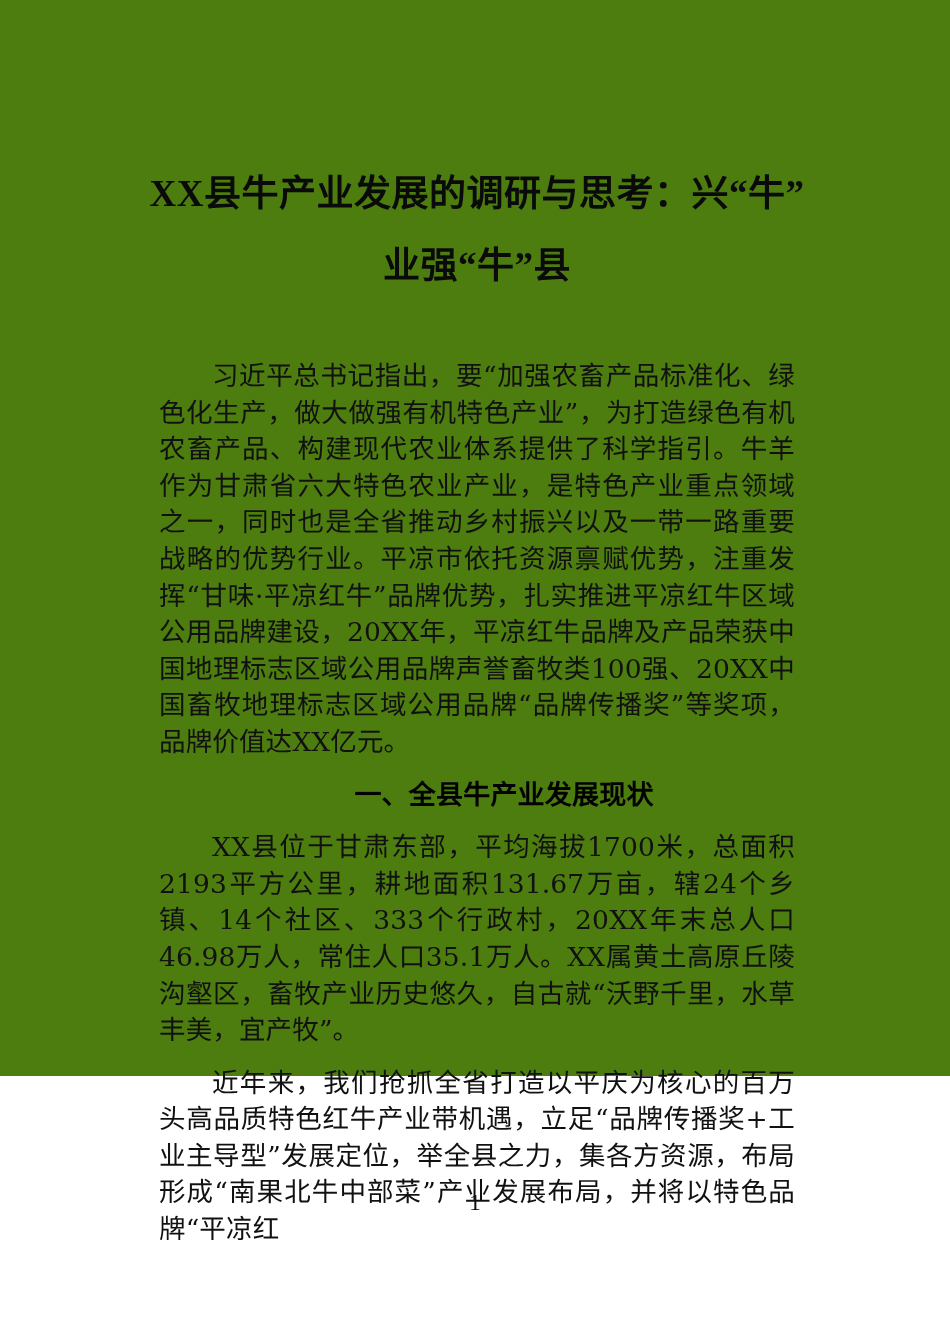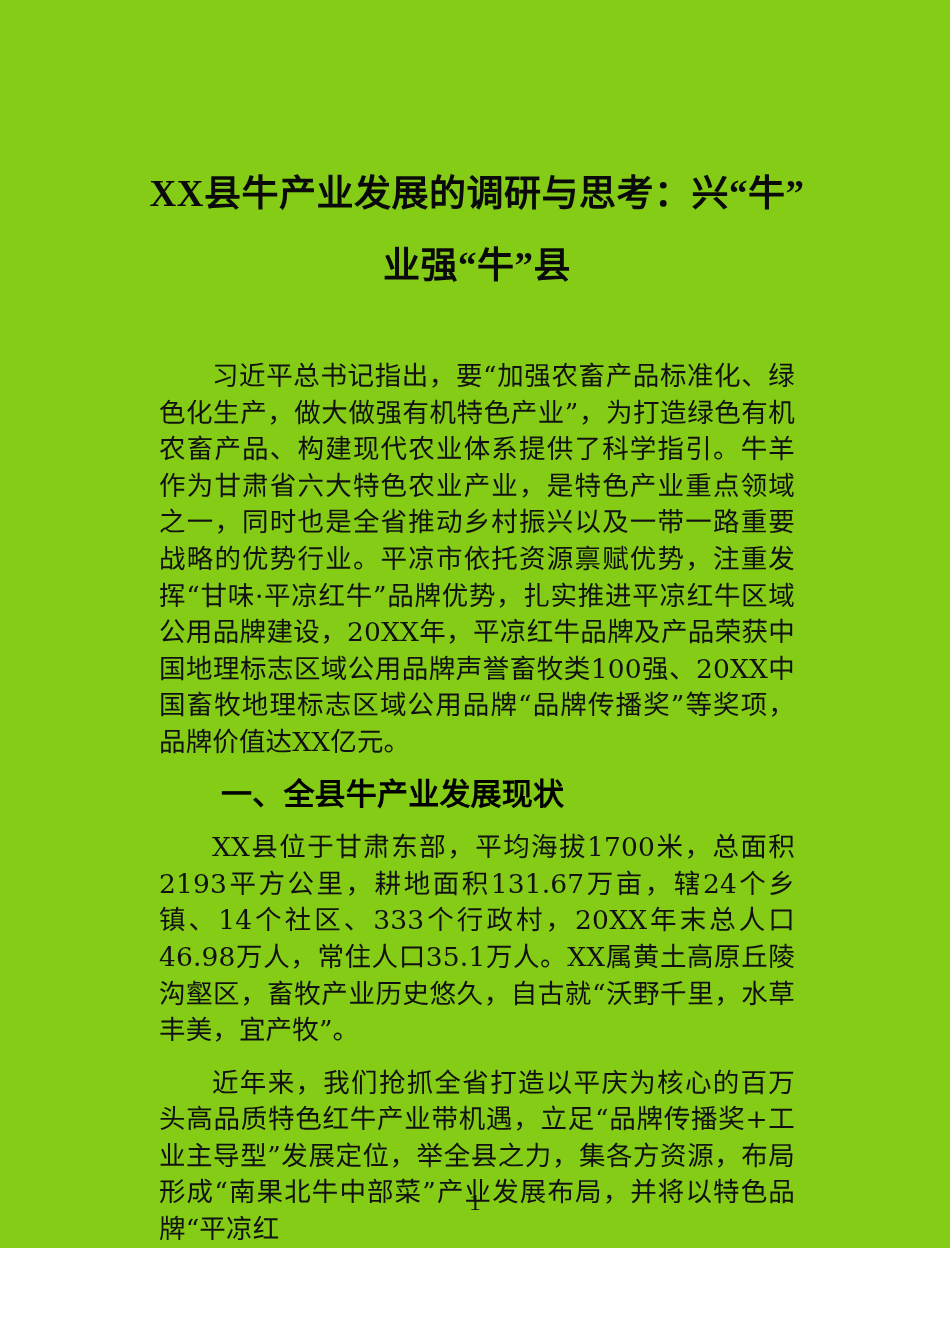--- a/index.html
+++ b/index.html
@@ -13,23 +13,23 @@
     height: 1344px;
     overflow: hidden;
     font-family: "Liberation Serif", "DejaVu Serif", serif;
     color: #000000;
     -webkit-font-smoothing: antialiased;
   }
 
   .page {
     position: relative;
     width: 950px;
-    height: 1248px;
+    height: 1076px;
     box-sizing: border-box;
-    background: #84cc16;
+    background: #4d7c0f;
   }
 
   .content {
     position: absolute;
     left: 143px;
     top: 0;
     width: 668px;
   }
 
   
@@ -59,24 +59,24 @@
     text-justify: inter-ideograph;
     text-indent: 2em;
     letter-spacing: 0.15px;
     color: #111111;
   }
 
   h2.section-heading {
     margin: 16px;
     font-family: "Liberation Sans", "DejaVu Sans", sans-serif;
     font-weight: bold;
-    font-size: 31px;
+    font-size: 27px;
     line-height: 36.6px;
     text-indent: 2em;
-    text-align: left;
+    text-align: center;
     letter-spacing: 0.2px;
     color: #000000;
   }
 
   
   .page-number {
     position: absolute;
     left: 0;
     right: 0;
     top: 1188px;

